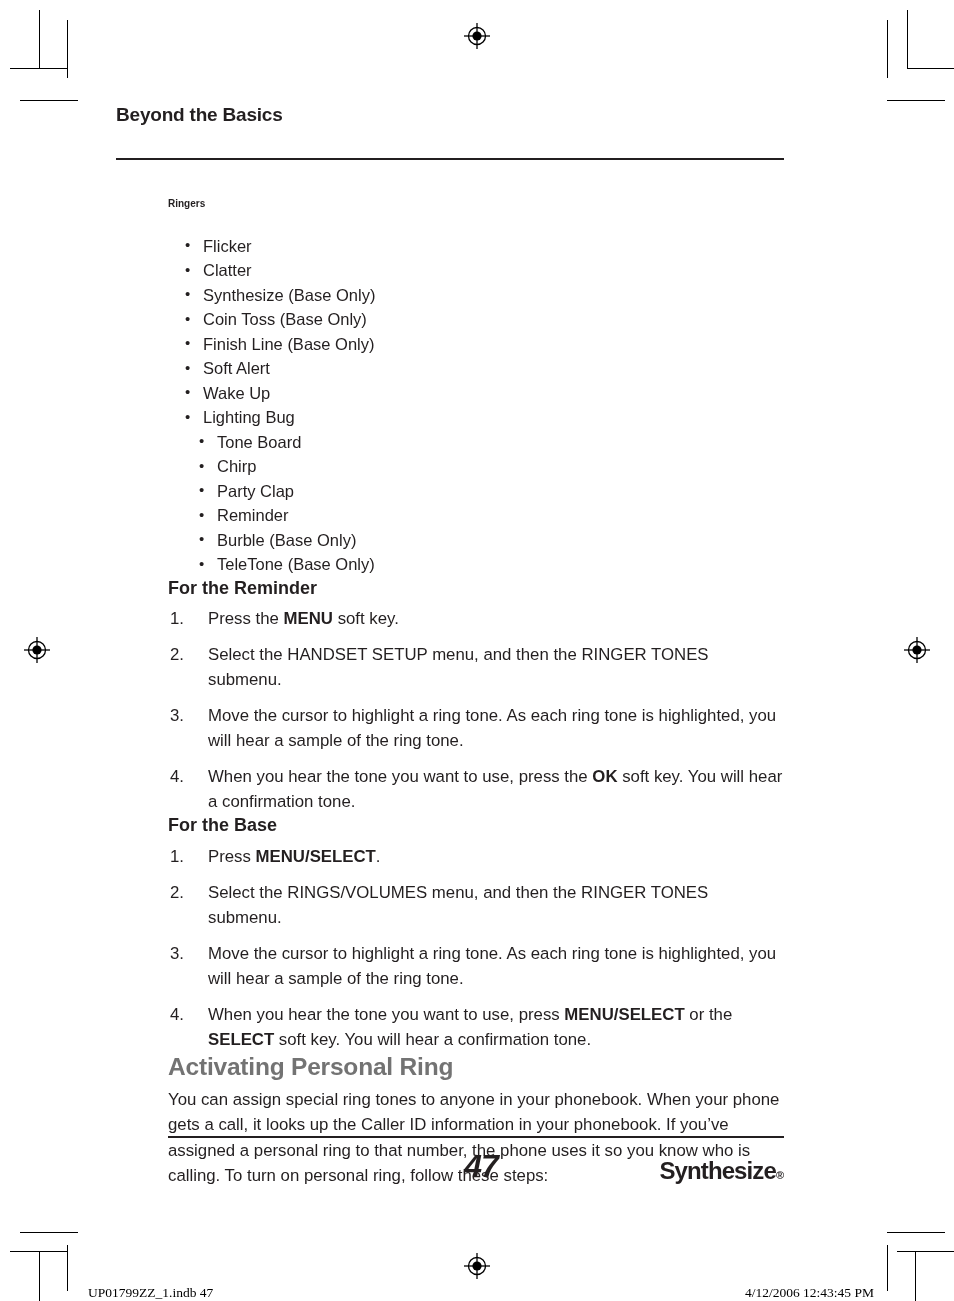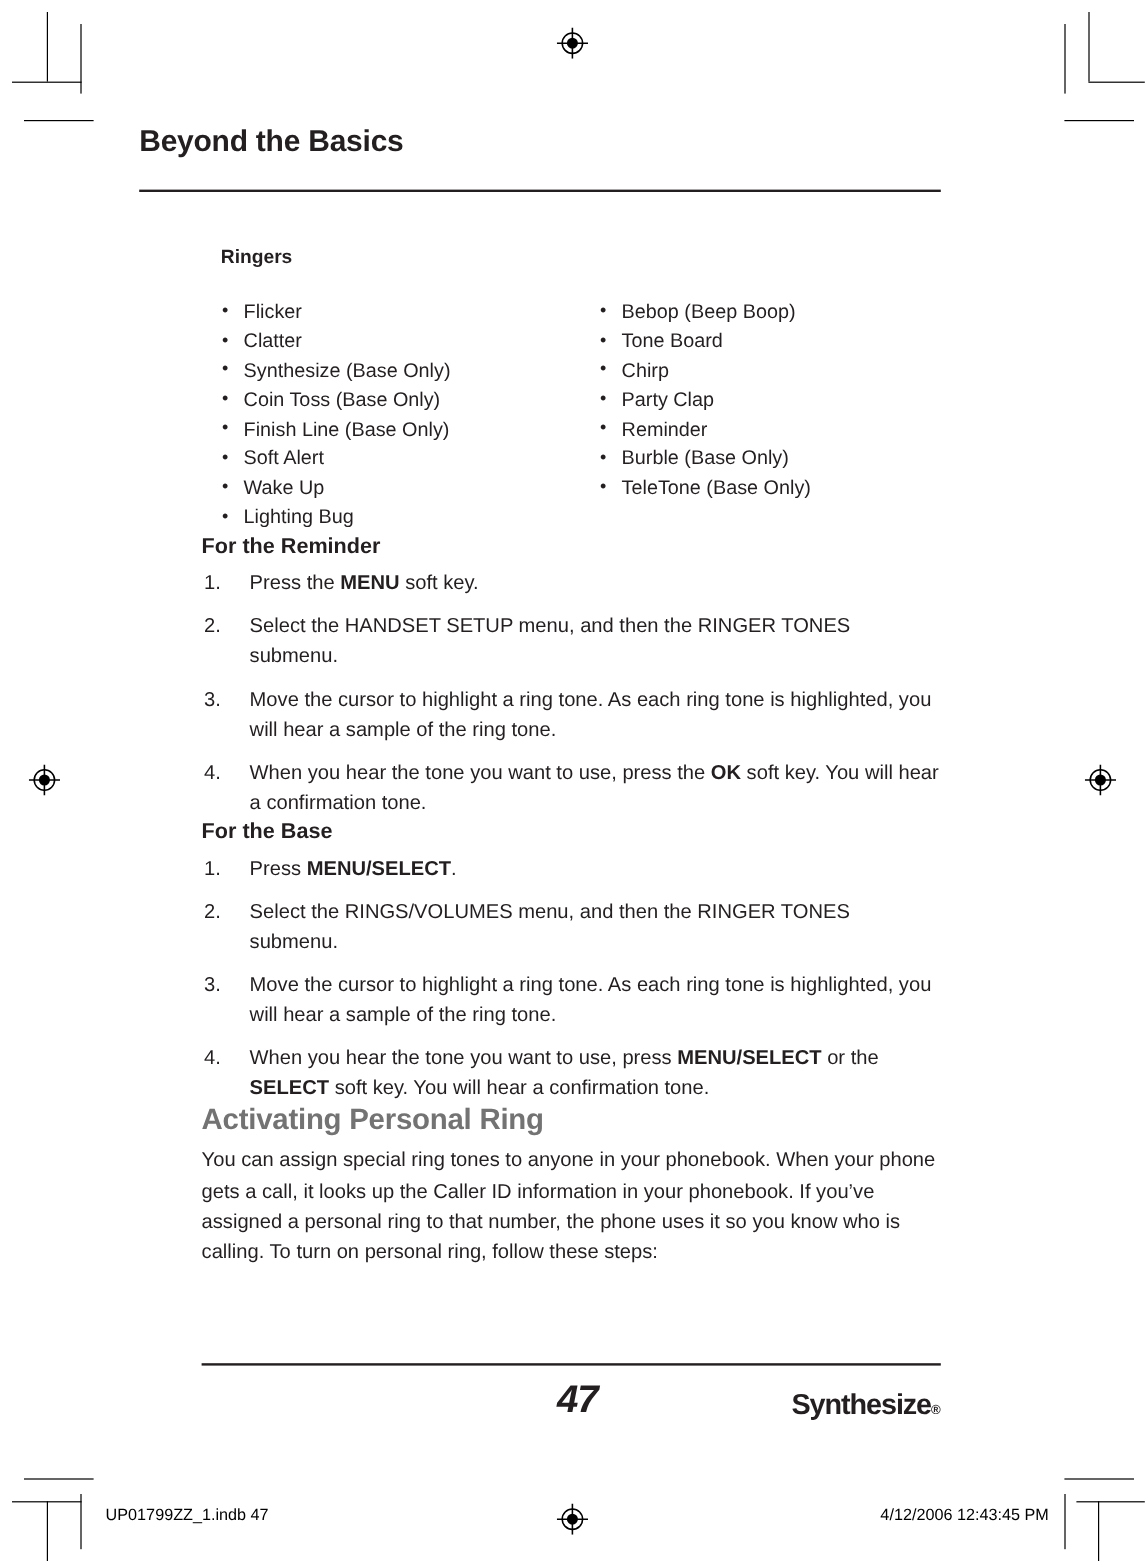--- a/index.html
+++ b/index.html
@@ -36,21 +36,21 @@
   }
 
   .content {
     position: absolute;
     left: 168px;
     top: 104px;
     width: 616px;
   }
 
   h1.chapter-title {
-    font-size: 25px;
+    font-size: 19px;
     font-weight: bold;
     letter-spacing: -0.2px;
     margin: 0 0 0 -52px;
     line-height: 1.15;
     color: #231f20;
   }
 
   .rule-top {
     position: absolute;
     left: 116px;
@@ -63,23 +63,23 @@
   .rule-bottom {
     position: absolute;
     left: 168px;
     top: 1136px;
     width: 616px;
     height: 2px;
     background: #231f20;
   }
 
   h2.subhead {
-    font-size: 16px;
-    font-weight: bold;
-    margin: 16px;
+    font-size: 10px;
+    font-weight: bold;
+    margin: 0;
     line-height: 1.2;
     color: #231f20;
   }
 
   h2.section-head {
     font-size: 18px;
     font-weight: bold;
     margin: 0;
     line-height: 1.25;
     color: #231f20;
@@ -91,20 +91,21 @@
     letter-spacing: -0.2px;
     margin: 0;
     line-height: 1.2;
     color: #737373;
   }
 
   
   .ringer-cols {
     display: flex;
     margin-top: 24px;
+    flex-direction: column;
   }
   .ringer-col {
     width: 290px;
   }
   .ringer-col:first-child { padding-left: 14px; }
   .ringer-col:last-child  { padding-left: 28px; }
 
   ul.bullets {
     list-style: none;
     margin: 0;
@@ -192,22 +193,22 @@
   .brand .reg {
     font-size: 11px;
     font-weight: bold;
     letter-spacing: 0;
     vertical-align: baseline;
   }
 
   
   .slug {
     position: absolute;
-    top: 1255px;
-    font-family: Liberation Sans, sans-serif;
+    top: 1285px;
+    font-family: Liberation Serif, serif;
     font-size: 13.5px;
     color: #000;
     white-space: nowrap;
   }
   .slug.left  { left: 88px; }
   .slug.right { right: 80px; }
 </style>
 </head>
 <body>
 
@@ -287,21 +288,20 @@
             <li>Synthesize (Base Only)</li>
             <li>Coin Toss (Base Only)</li>
             <li>Finish Line (Base Only)</li>
             <li>Soft Alert</li>
             <li>Wake Up</li>
             <li>Lighting Bug</li>
           </ul>
       </div>
       <div class="ringer-col">
         <ul class="bullets" id="ringers-right">
-            <li>Bebop (Beep Boop)</li>
             <li>Tone Board</li>
             <li>Chirp</li>
             <li>Party Clap</li>
             <li>Reminder</li>
             <li>Burble (Base Only)</li>
             <li>TeleTone (Base Only)</li>
           </ul>
       </div>
     </div>
 

